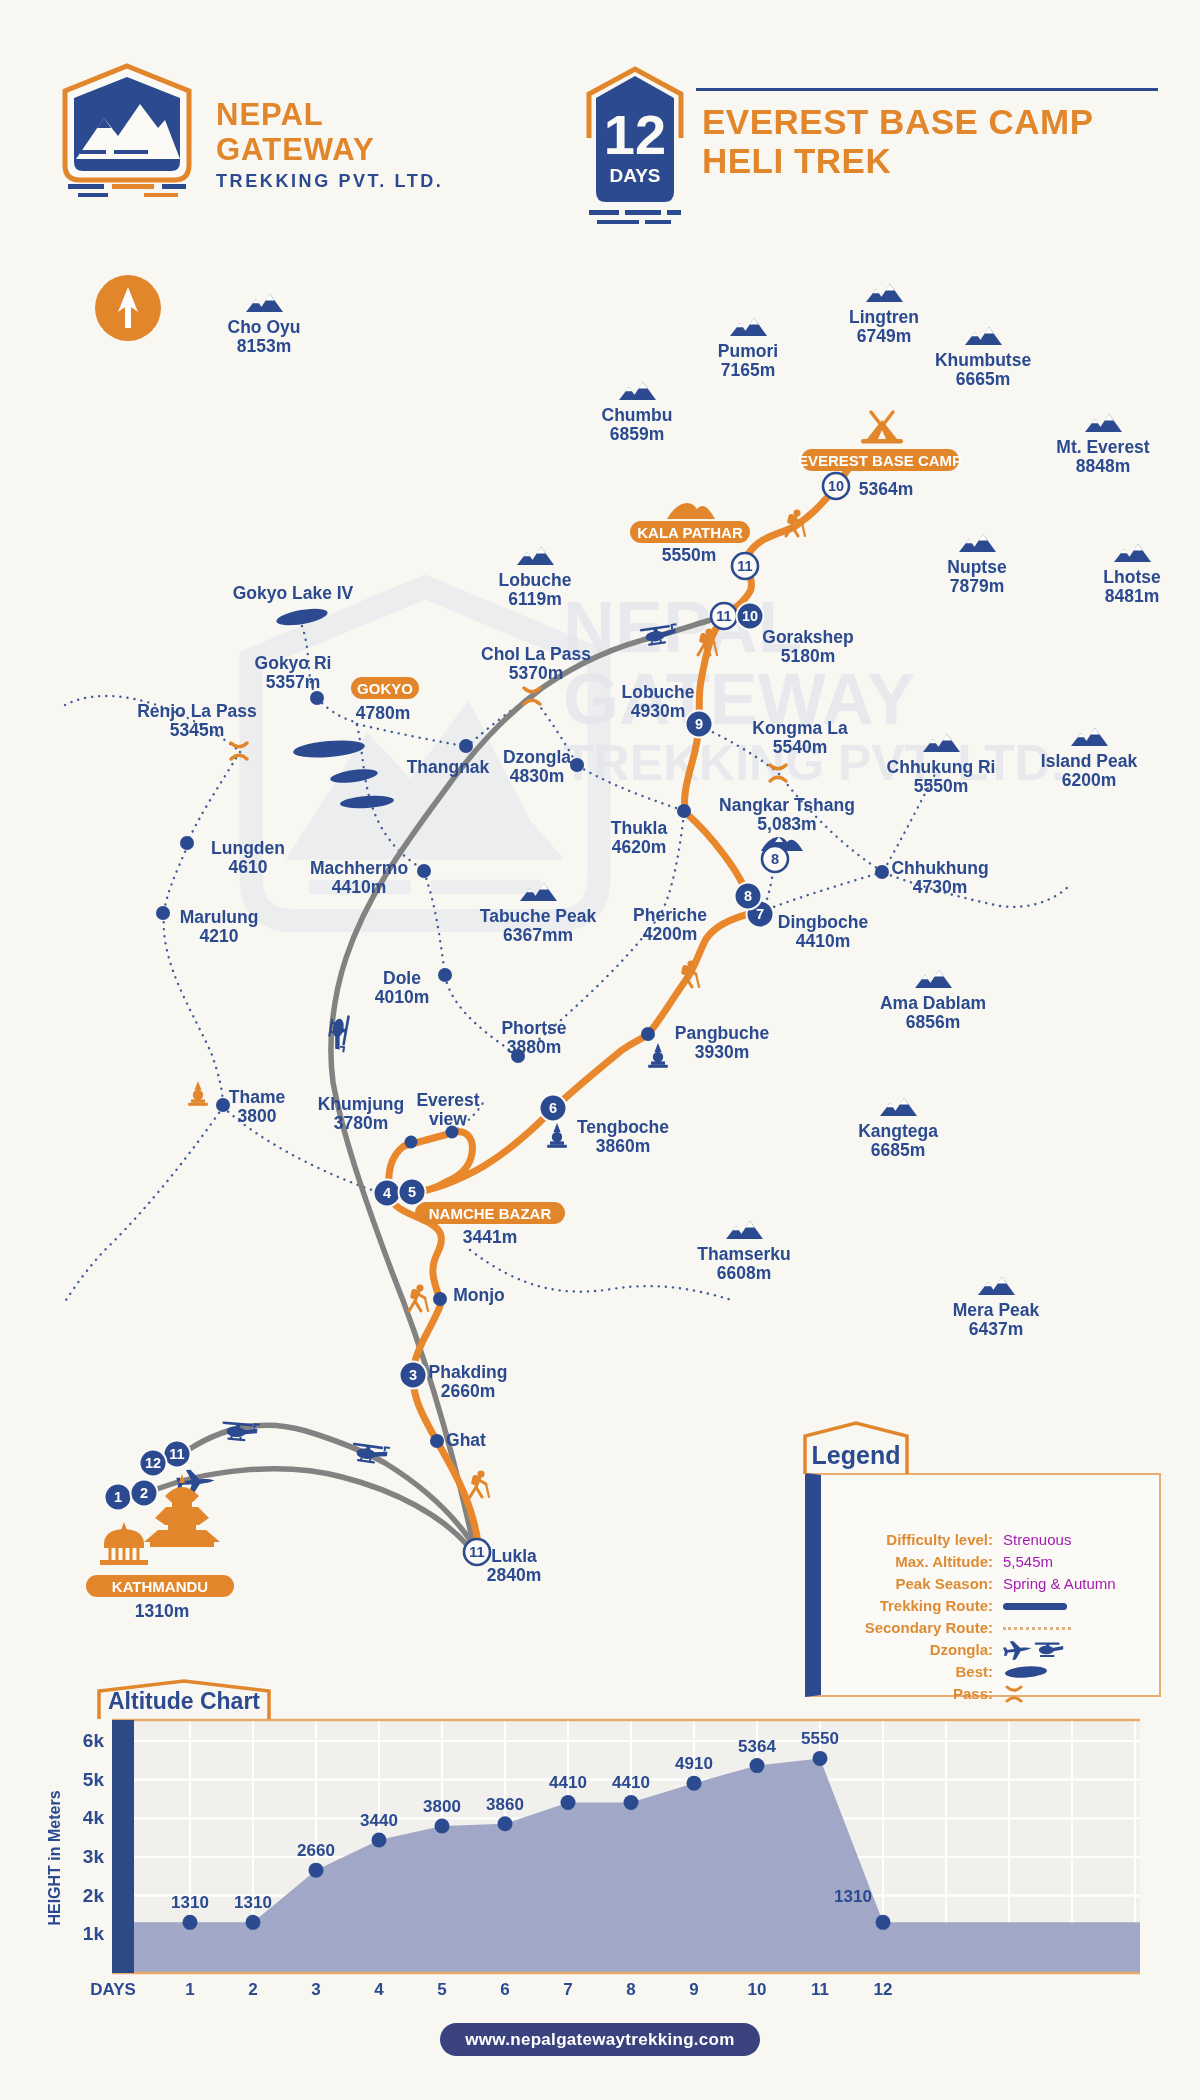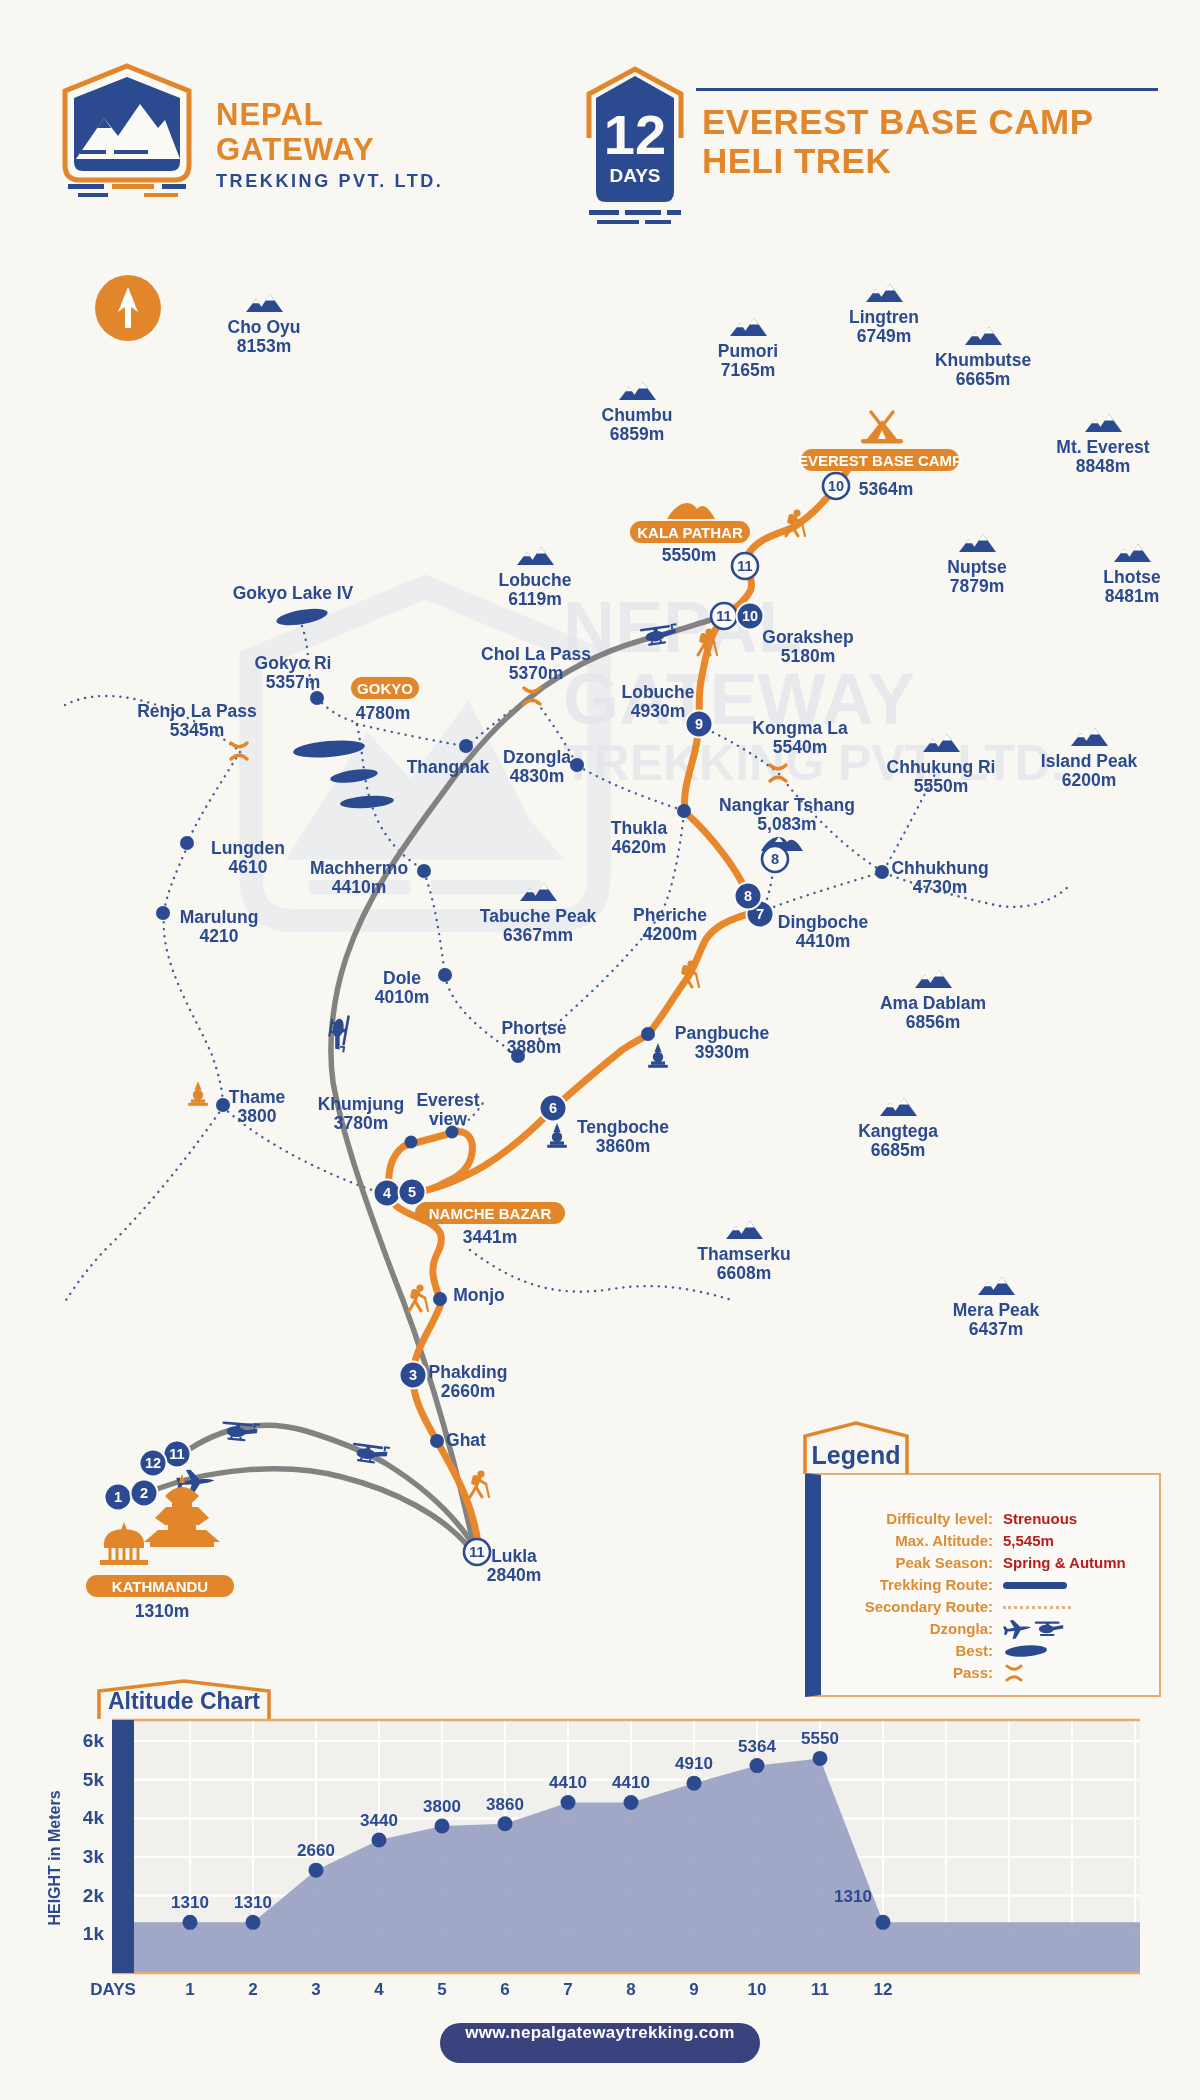--- a/index.html
+++ b/index.html
@@ -22,29 +22,29 @@
   
   .house{position:absolute;z-index:4;text-decoration:underline;}
   .house svg{position:absolute;left:0;top:0;}
   .house span{position:absolute;left:0;right:0;bottom:4px;text-align:center;
               color:#2B4A8F;font-weight:700;}
 
   
   .legend-box{position:absolute;left:805px;top:1473px;width:356px;height:224px;z-index:3;
               background:#FBFAF6;border-top:2px solid #E9AC6F;border-right:2px solid #E9AC6F;
               border-bottom:2px solid #E9AC6F;border-left:16px solid #2B4A8F;box-sizing:border-box;
-              padding-top:35px;}
+              padding-top:56px;}
   .legend-grid{display:grid;grid-template-columns:172px 168px;column-gap:10px;row-gap:4px;}
   .lg-label{color:#DD8C33;font-size:15px;font-weight:700;text-align:right;line-height:18px;}
-  .lg-value{color:#b91c1c;font-size:15px;font-weight:700;line-height:18px;}
+  .lg-value{color:#a21caf;font-size:15px;font-weight:400;line-height:18px;}
   .lg-icon{display:flex;align-items:center;height:18px;}
 
   
-  .footer-pill{position:absolute;left:440px;top:2023px;width:320px;height:40px;z-index:3;
-               background:#3A437E;border-radius:22px;display:flex;justify-content:center;
+  .footer-pill{position:absolute;left:440px;top:2023px;width:320px;height:33px;z-index:3;
+               background:#3A437E;border-radius:22px;display:flex;align-items:center;justify-content:center;
                color:#ffffff;font-size:17px;font-weight:700;letter-spacing:.3px;}
   text{font-family:"Liberation Sans",sans-serif;}
 </style>
 </head>
 <body>
 
 <div class="canvas">
 
   <div class="logo-wrap">
     <svg class="logo-art" viewBox="0 0 150 140">

